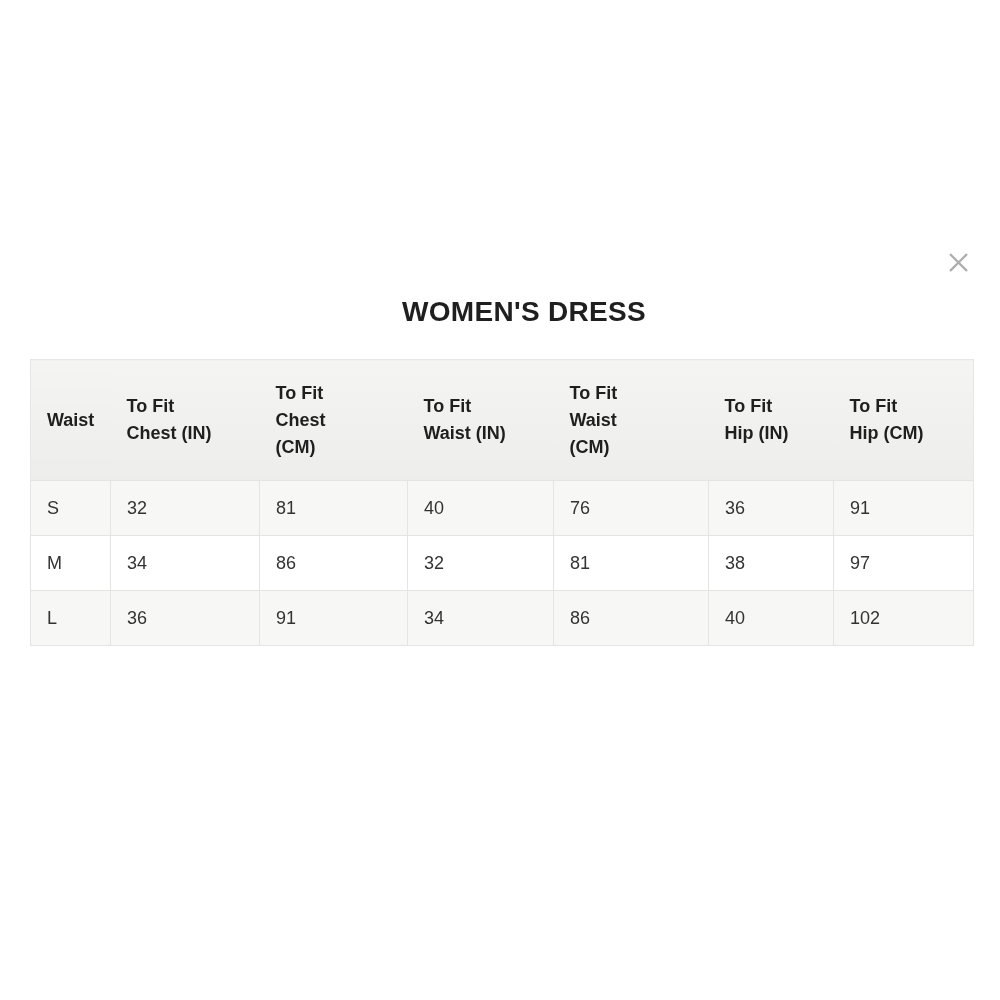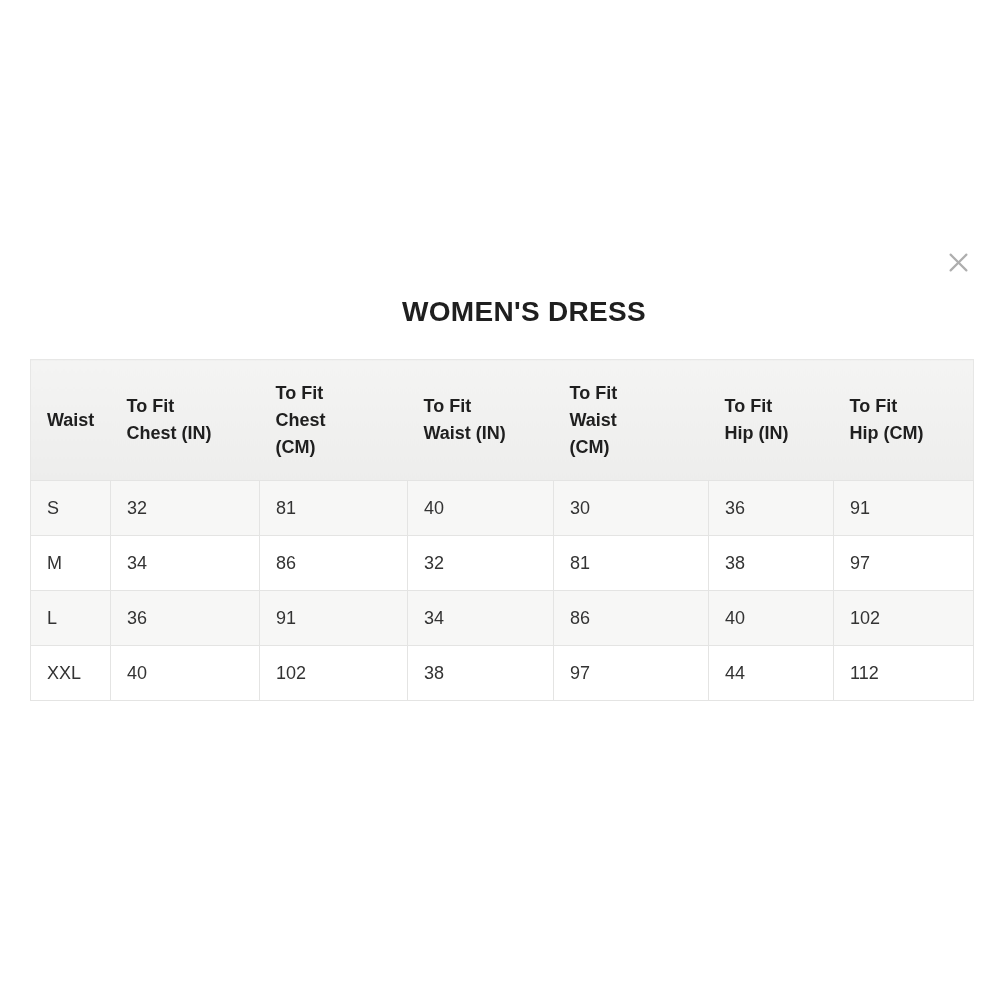--- a/index.html
+++ b/index.html
@@ -118,21 +118,21 @@
         <th>To Fit
 Hip (CM)</th>
       </tr>
     </thead>
     <tbody>
       <tr>
         <td>S</td>
         <td>32</td>
         <td>81</td>
         <td>40</td>
-        <td>30</td>
+        <td>76</td>
         <td>36</td>
         <td>91</td>
       </tr>
       <tr>
         <td>M</td>
         <td>34</td>
         <td>86</td>
         <td>32</td>
         <td>81</td>
         <td>38</td>
@@ -140,25 +140,16 @@
       </tr>
       <tr>
         <td>L</td>
         <td>36</td>
         <td>91</td>
         <td>34</td>
         <td>86</td>
         <td>40</td>
         <td>102</td>
       </tr>
-      <tr>
-        <td>XXL</td>
-        <td>40</td>
-        <td>102</td>
-        <td>38</td>
-        <td>97</td>
-        <td>44</td>
-        <td>112</td>
-      </tr>
     </tbody>
   </table>
 
 </div>
 
 </body></html>

